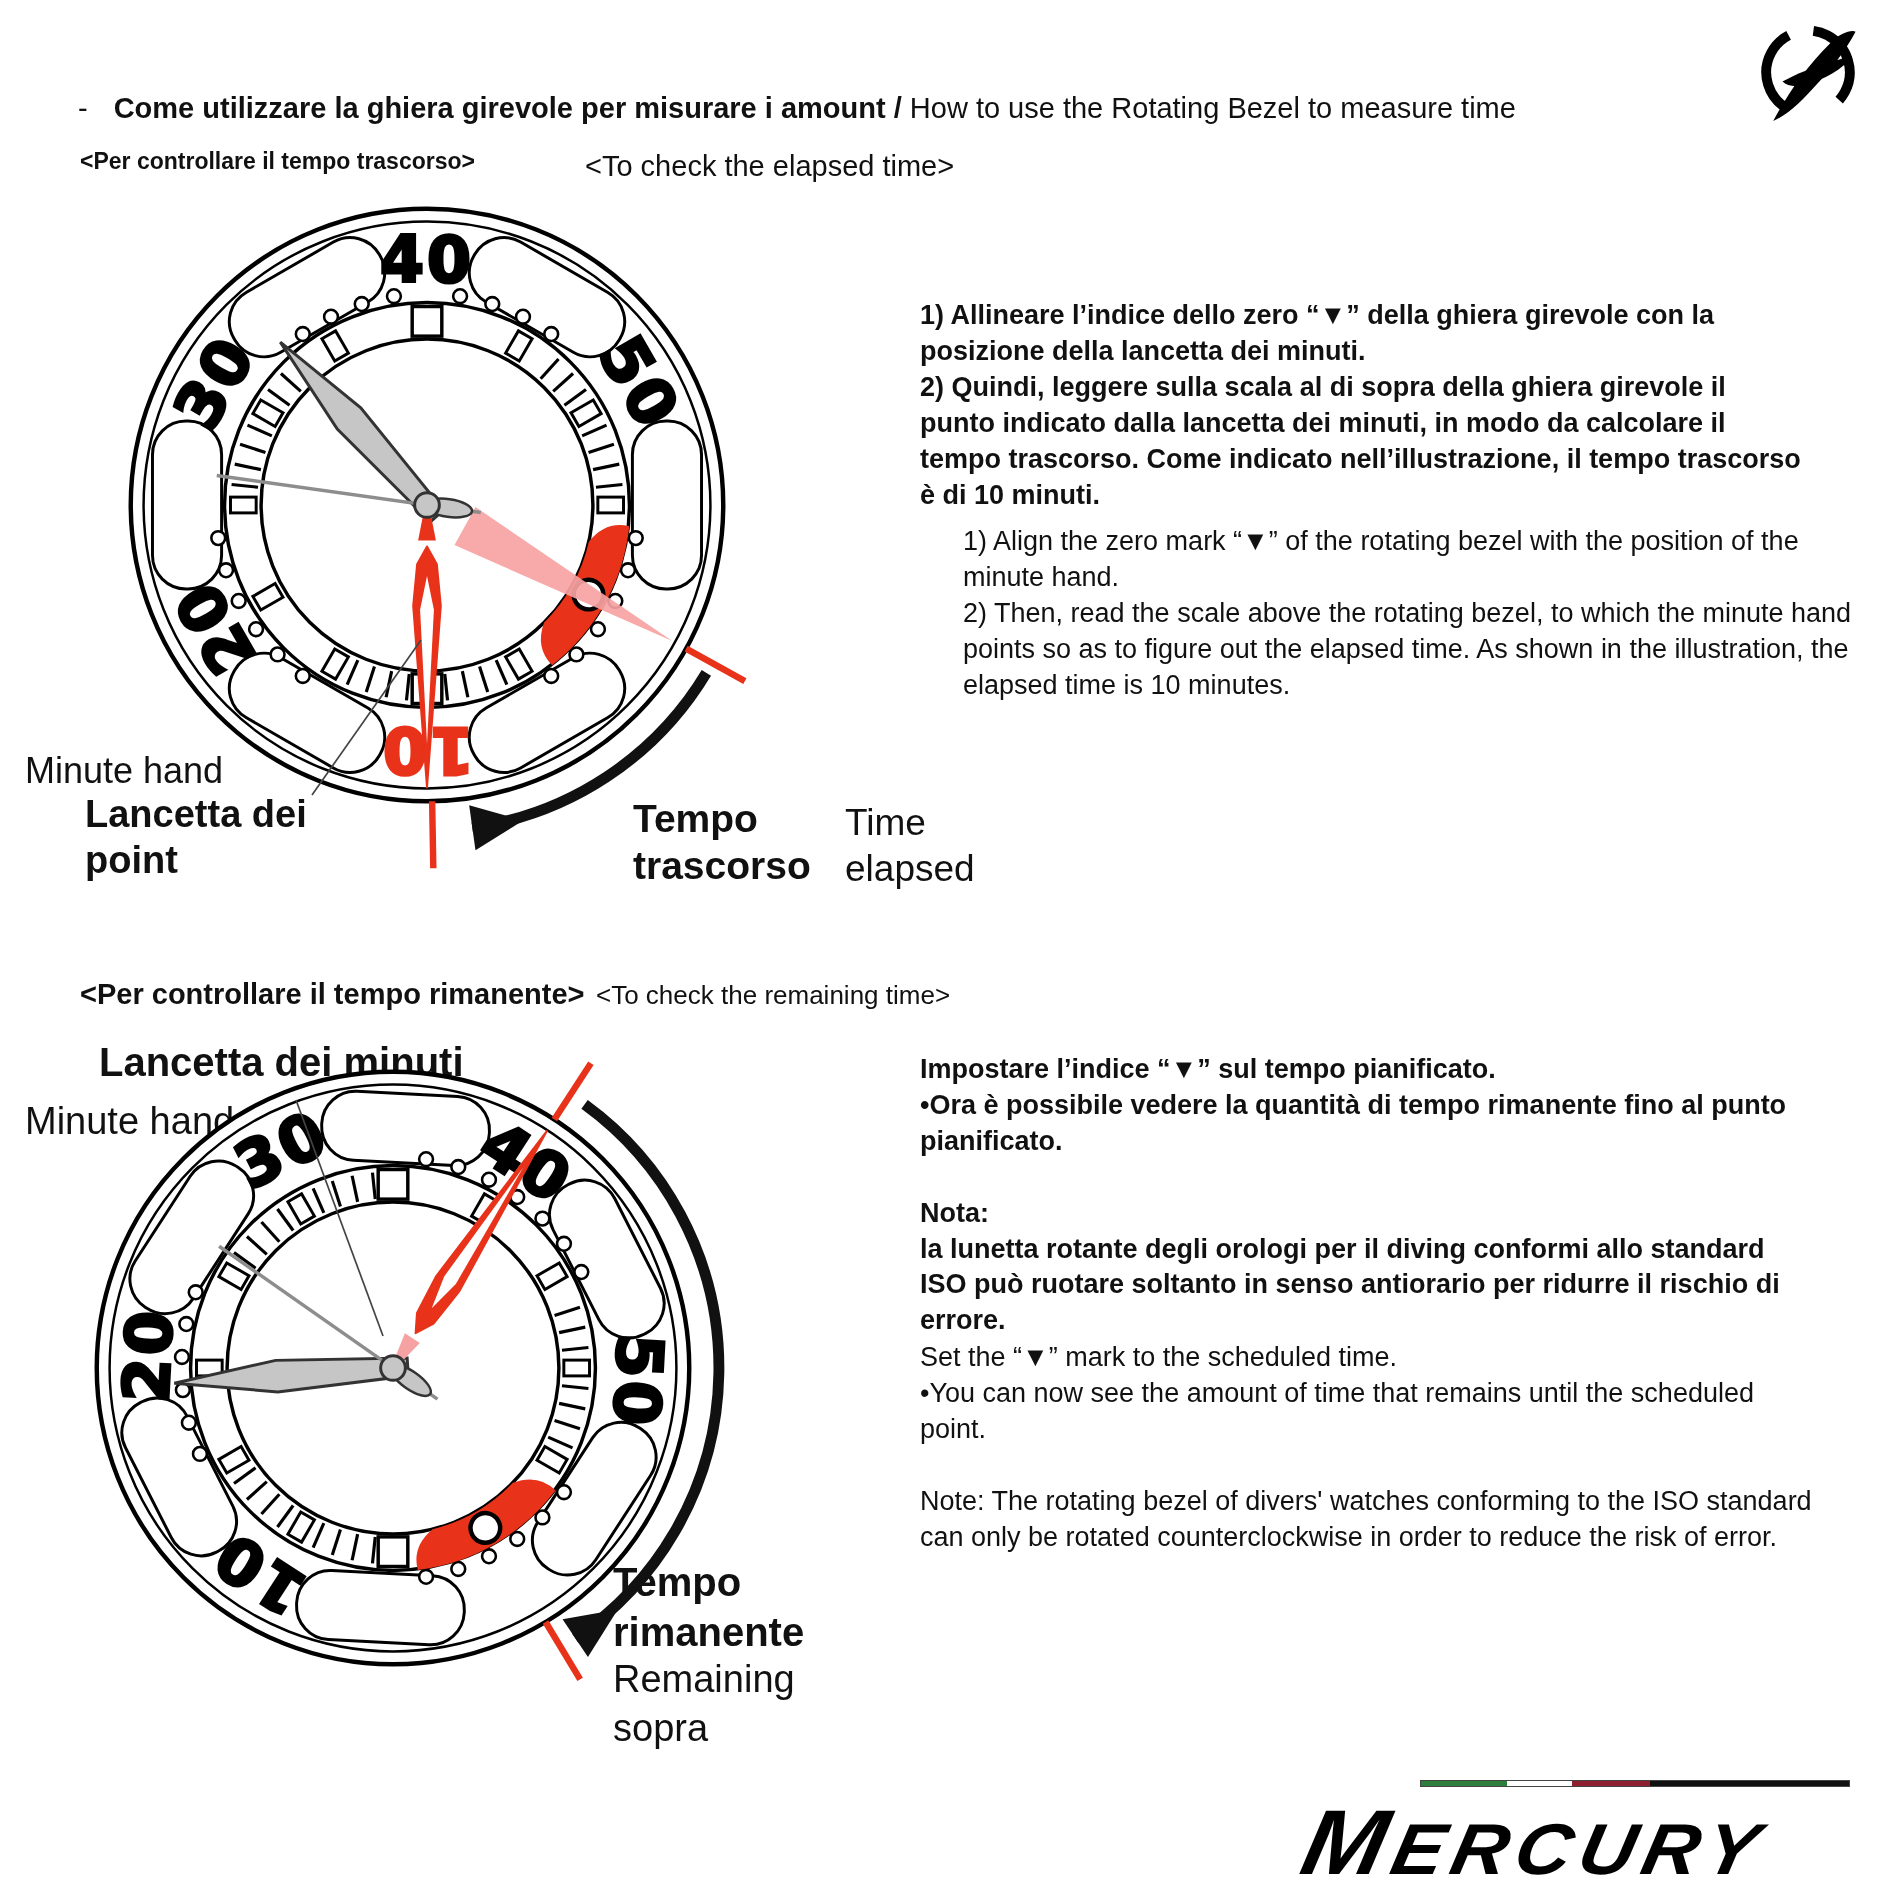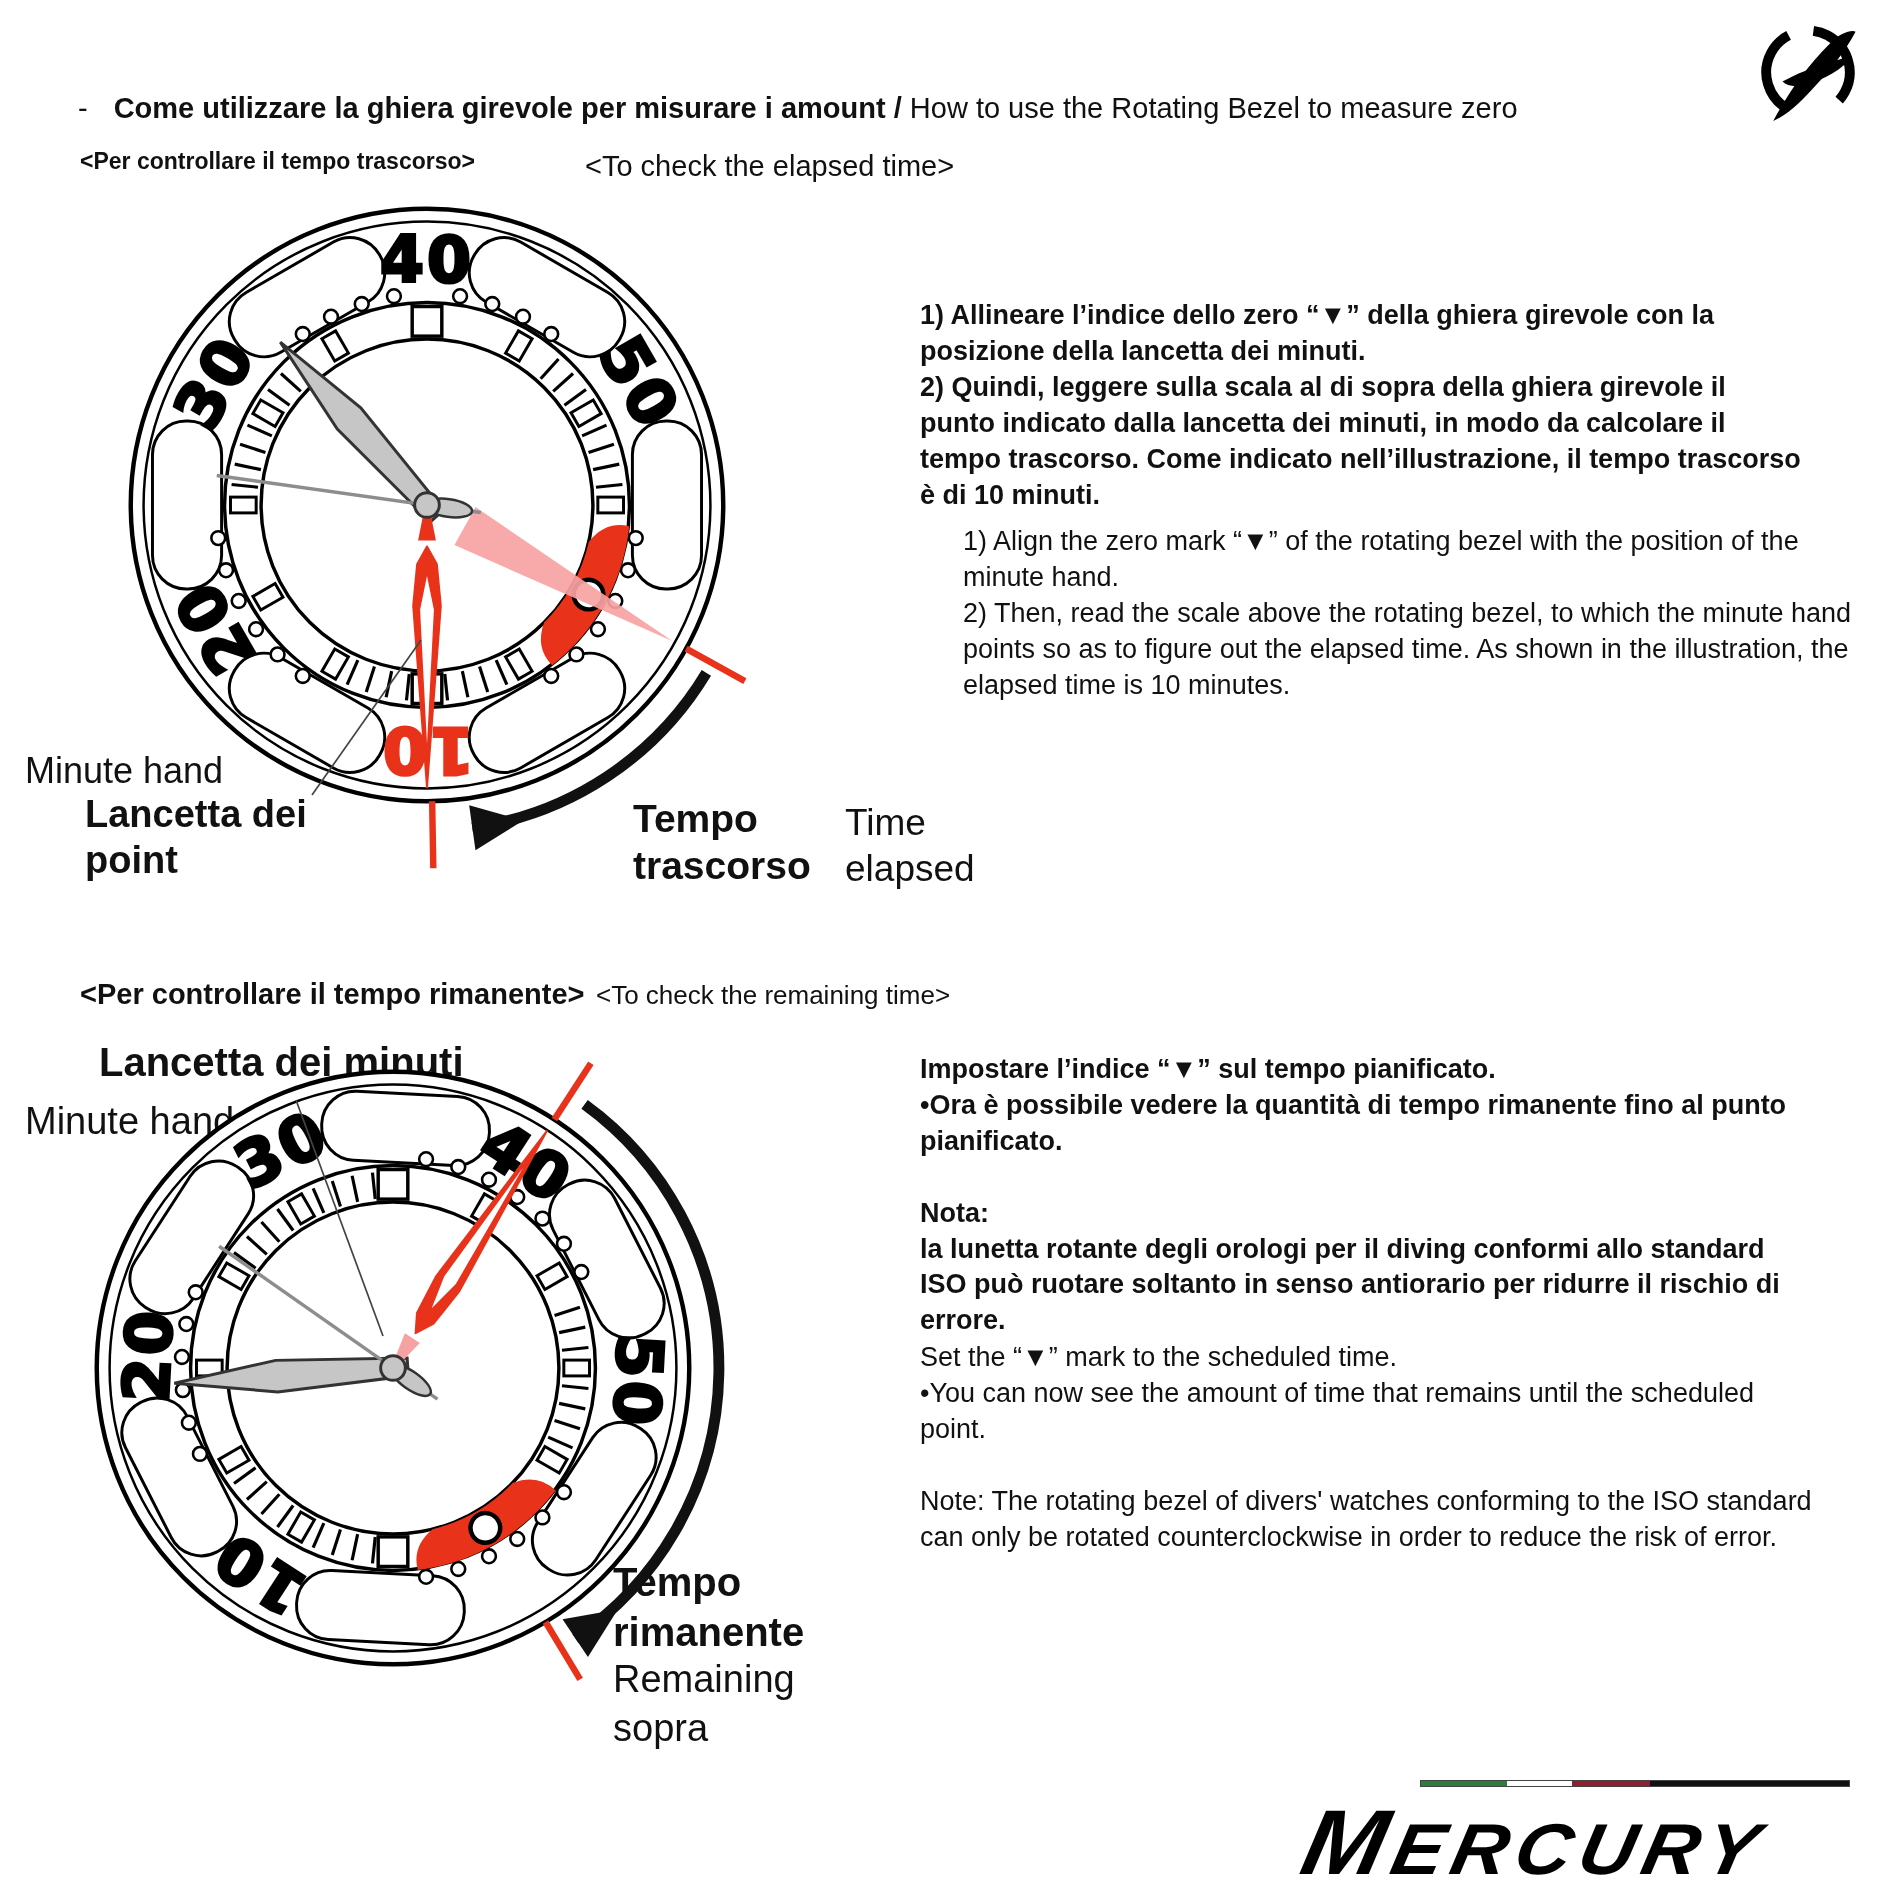--- a/index.html
+++ b/index.html
@@ -54,21 +54,21 @@
 
 <svg class="abs" style="left:1745px;top:12px;" width="126" height="116" viewBox="0 0 100 100">
   <g>
     <circle cx="50" cy="52" r="36" fill="none" stroke="#000" stroke-width="8.5" stroke-dasharray="78 22 78 48" transform="rotate(118 50 52)"></circle>
     <path fill="#000" d="M 20 94 C 34 68 48 48 70 26 C 77 19 87 15 91 17 C 82 34 70 49 57 63 C 46 75 34 88 20 94 Z"></path>
     <path fill="#000" d="M 28 60 C 46 50 66 44 88 38 C 80 50 64 58 47 63 C 39 65 32 64 28 60 Z"></path>
   </g>
 </svg>
 
 <div class="abs hdr">
-  <span class="dash">-</span><span class="b">Come utilizzare la ghiera girevole per misurare i amount /</span><span> How to use the Rotating Bezel to measure zero</span>
+  <span class="dash">-</span><span class="b">Come utilizzare la ghiera girevole per misurare i amount /</span><span> How to use the Rotating Bezel to measure time</span>
 </div>
 
 <div class="abs sec1-it">&lt;Per controllare il tempo trascorso&gt;</div>
 <div class="abs sec1-en">&lt;To check the elapsed time&gt;</div>
 
 <svg id="watch1" style="left:32px;top:110px;" width="790" height="790" viewBox="0 0 800 800">
     <circle cx="400" cy="400" r="300" fill="#fff" stroke="#000" stroke-width="4.5"></circle>
     <circle cx="400" cy="400" r="287" fill="none" stroke="#000" stroke-width="2.5"></circle>
     <rect x="315" y="122" width="170" height="70" rx="34" fill="#fff" stroke="#000" stroke-width="3" transform="rotate(30 400 400)"></rect>
     <rect x="315" y="122" width="170" height="70" rx="34" fill="#fff" stroke="#000" stroke-width="3" transform="rotate(90 400 400)"></rect>

